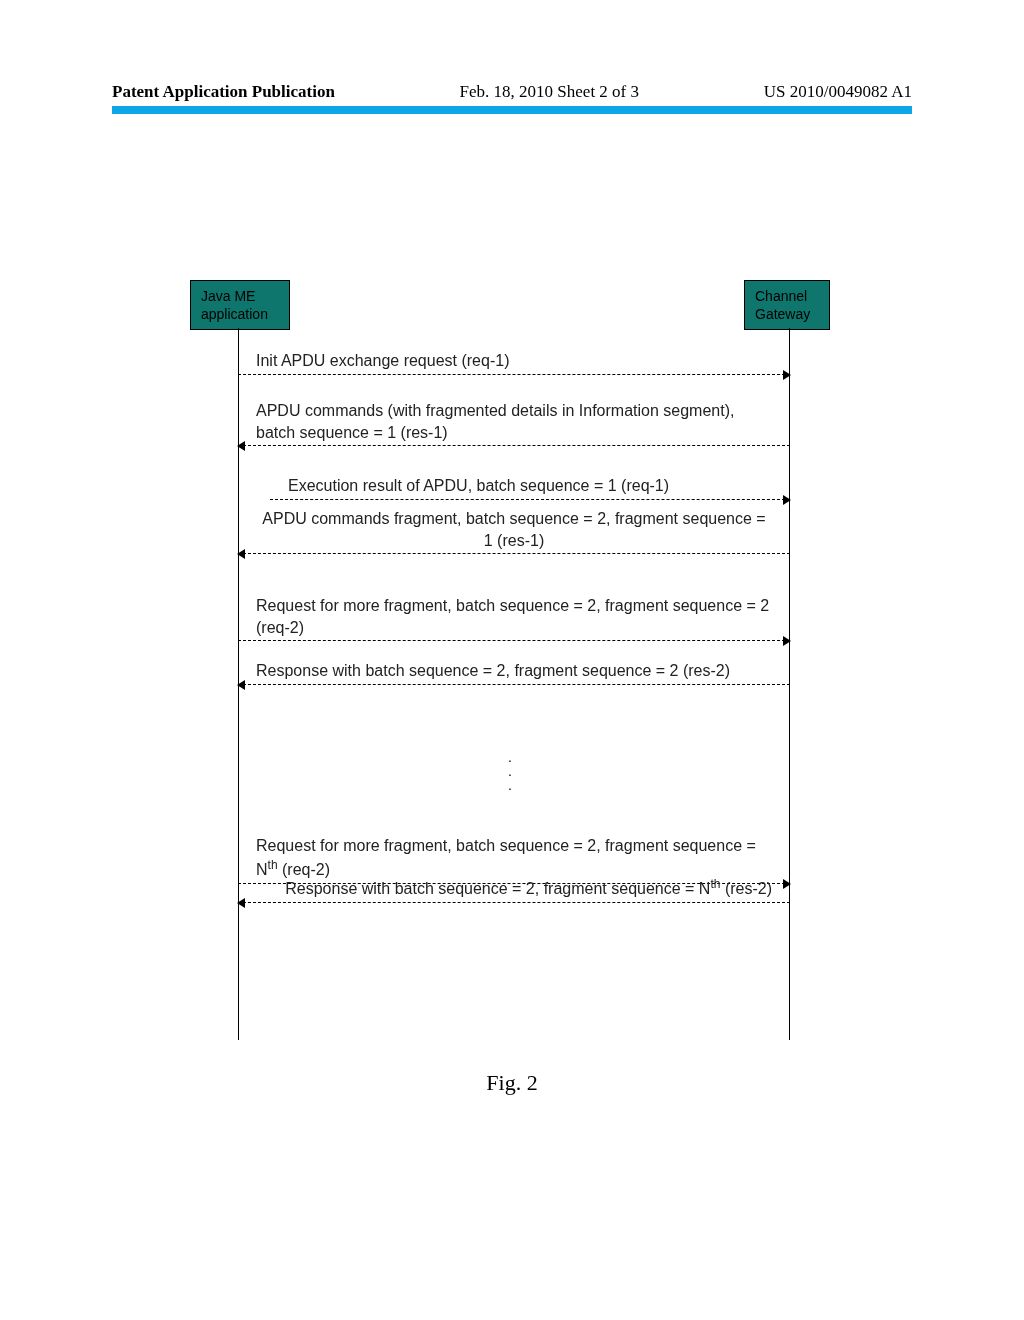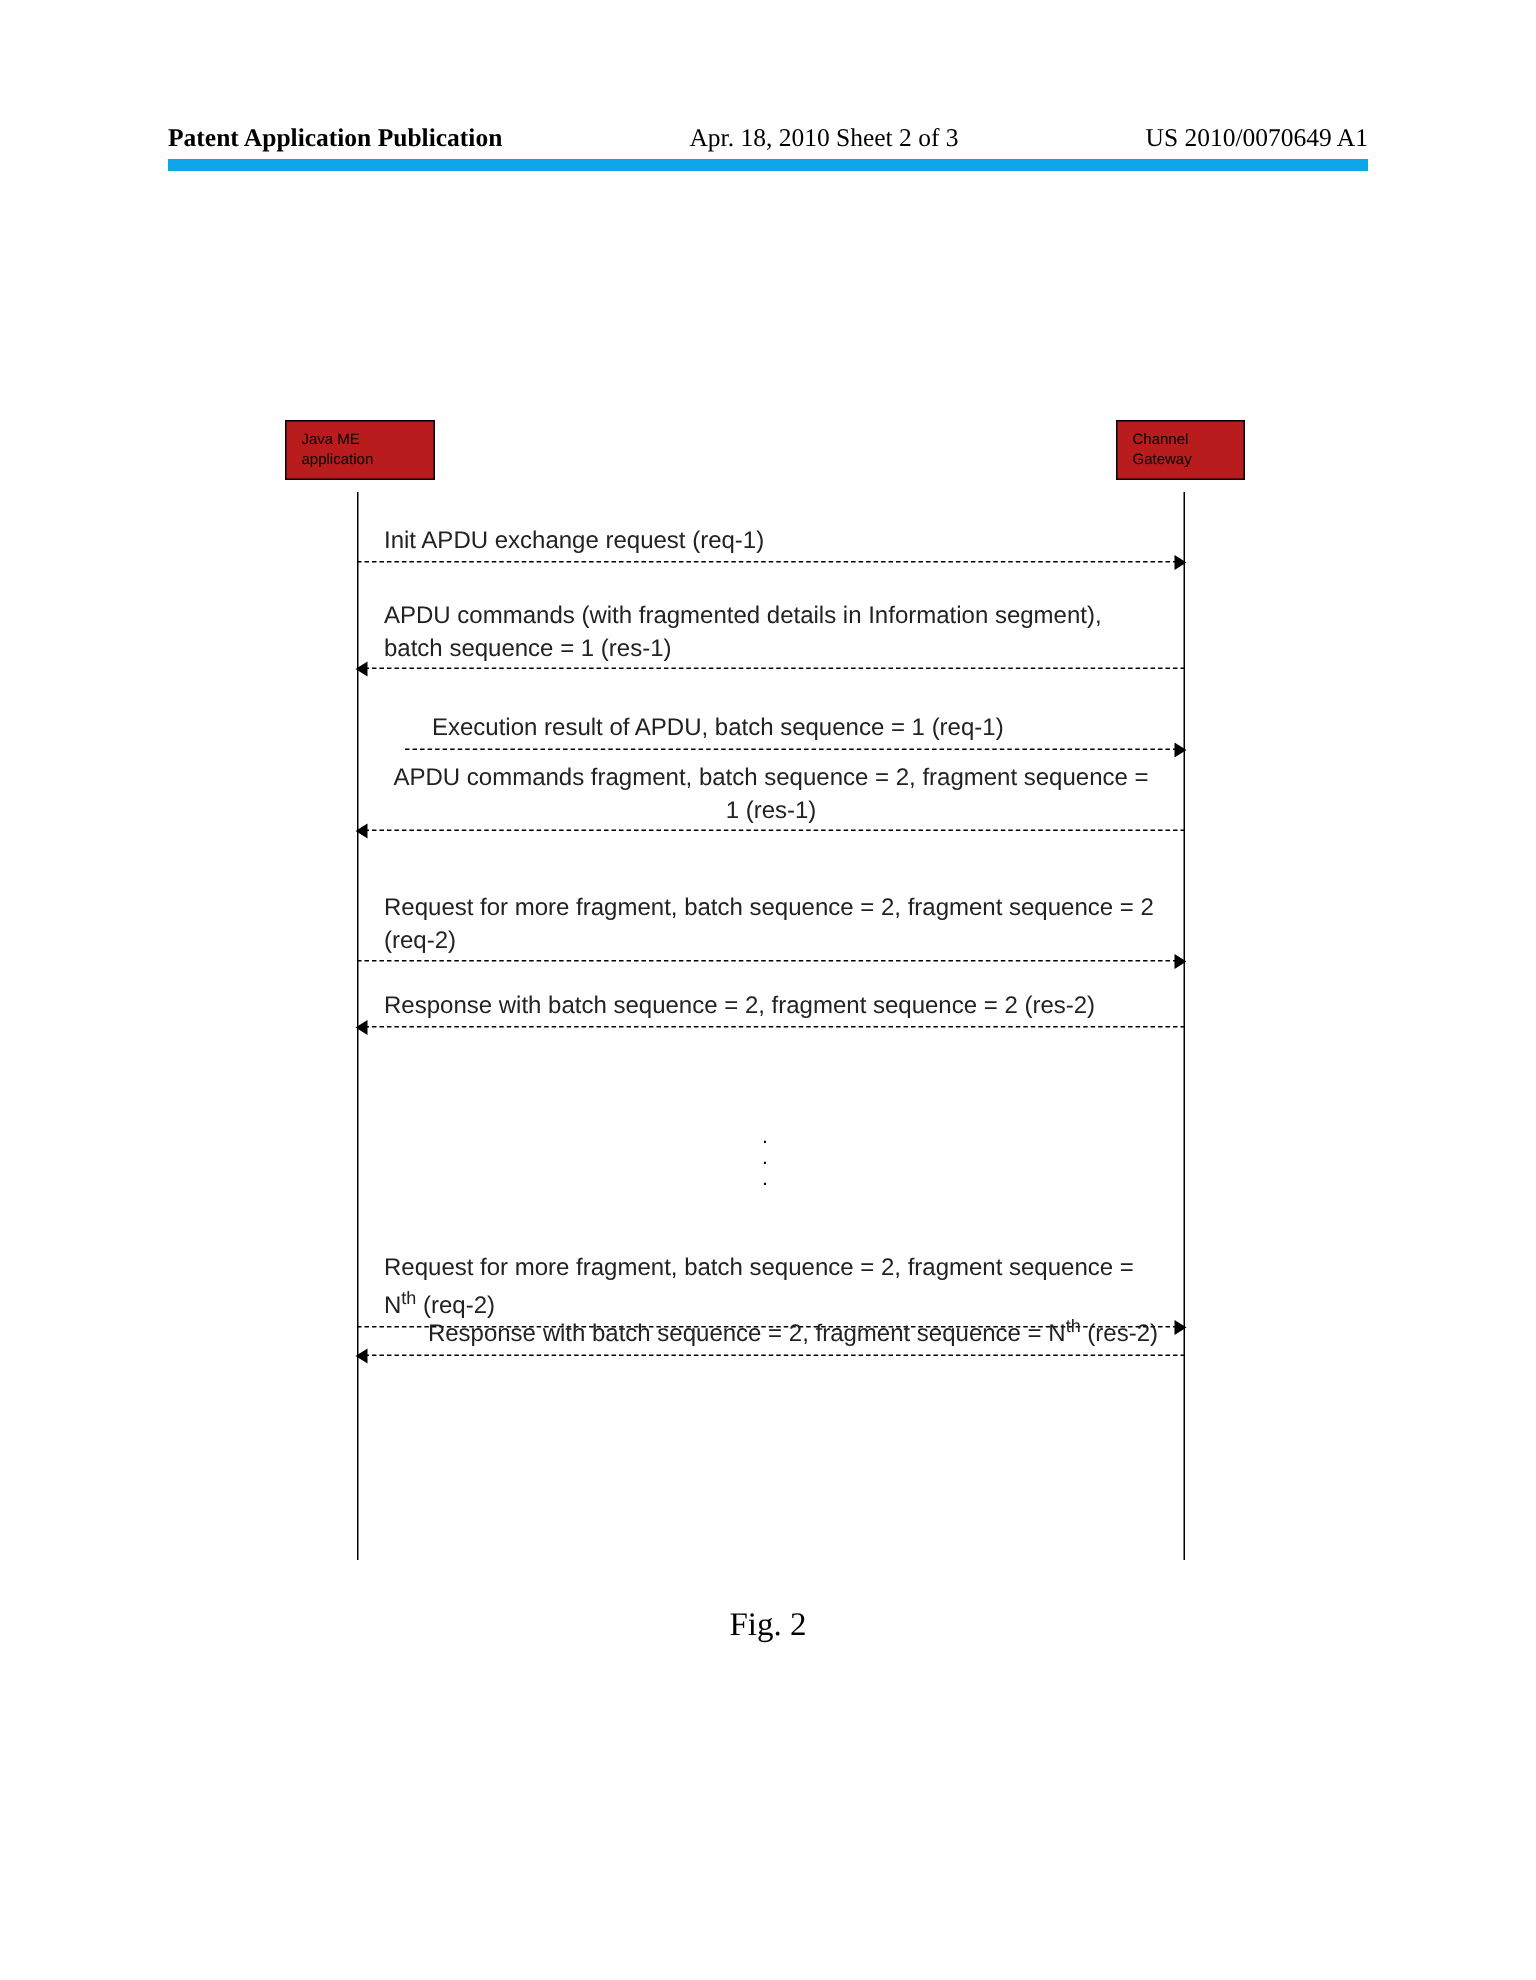--- a/index.html
+++ b/index.html
@@ -31,22 +31,22 @@
     position: absolute;
     top: 280px;
     left: 190px;
     width: 640px;
     height: 760px;
   }
   .actor-box {
     position: absolute;
     border: 1.5px solid #000;
     padding: 6px 10px;
-    font-size: 10px;
-    background: #b91c1c;
+    font-size: 14px;
+    background: #0f766e;
     text-align: left;
     line-height: 1.3;
   }
   .actor-left { top: 0; left: 0; width: 78px; }
   .actor-right { top: 0; right: 0; width: 64px; }
   .lifeline {
     position: absolute;
     top: 48px;
     width: 0;
     border-left: 1px solid #000;
@@ -104,22 +104,22 @@
     font-family: "Comic Sans MS", cursive;
     font-size: 22px;
   }
   sup { font-size: 0.75em; margin-top: 40px; }
 </style>
 </head>
 <body>
 
 <div class="header">
   <span class="left">Patent Application Publication</span>
-  <span class="center">Apr. 18, 2010  Sheet 2 of 3</span>
-  <span class="right">US 2010/0070649 A1</span>
+  <span class="center">Feb. 18, 2010  Sheet 2 of 3</span>
+  <span class="right">US 2010/0049082 A1</span>
 </div>
 
 <div class="diagram">
   <div class="actor-box actor-left">
     <span>Java ME<br>application</span>
   </div>
   <div class="actor-box actor-right">
     <span>Channel<br>Gateway</span>
   </div>
   <div class="lifeline lifeline-left"></div>

